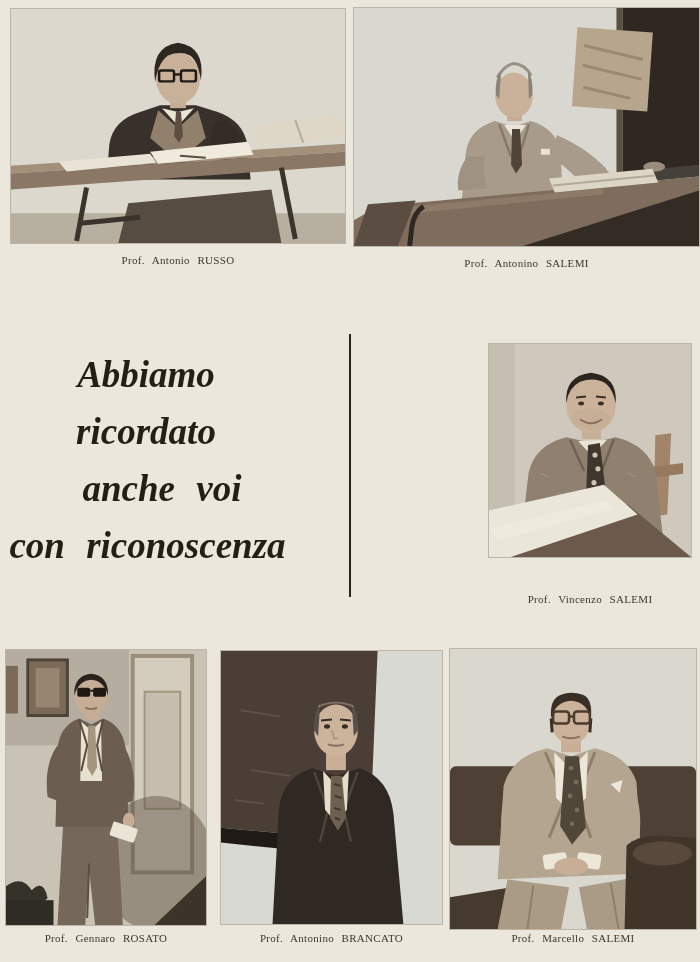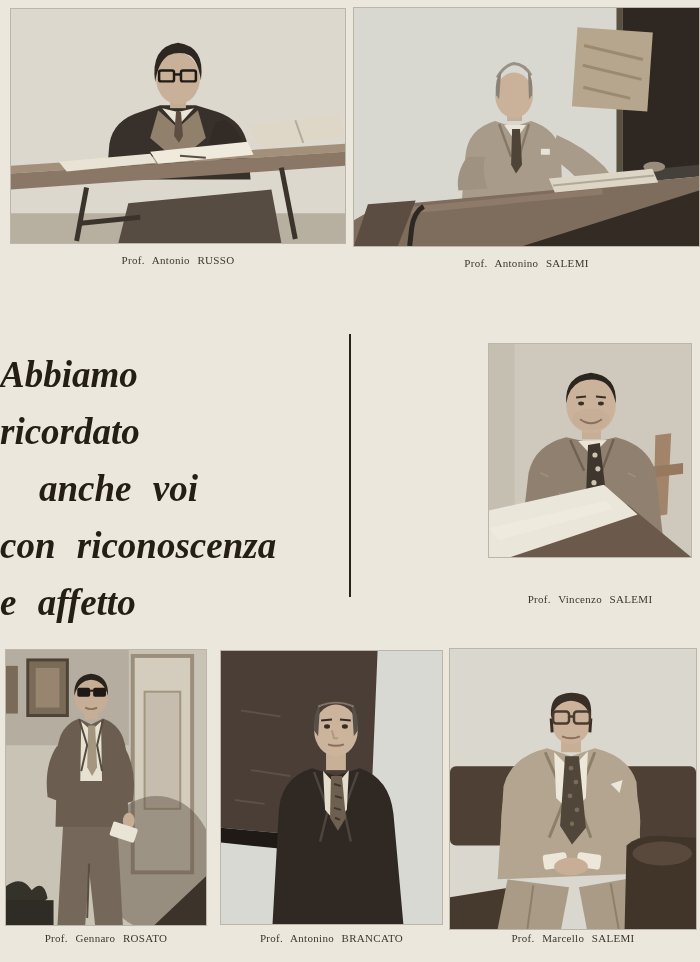--- a/index.html
+++ b/index.html
@@ -36,21 +36,21 @@
   .quote{
     position:absolute;
     left:0;top:346px;width:312px;
     color:var(--ink);
     font-style:italic;
     font-weight:bold;
     font-size:37px;
     line-height:57px;
     word-spacing:12px;
   }
-  .quote-line{text-align:left;font-style:italic;}
+  .quote-line{text-align:center;font-style:italic;}
   .quote-line:nth-child(1){padding-right:20px;}
   .quote-line:nth-child(2){padding-right:27px;margin-left:39px;}
   .quote-line:nth-child(3){padding-right:17px;}
   .quote-line:nth-child(4){padding-right:32px;}
   .vdivider{
     position:absolute;
     left:349px;top:334px;
     width:2px;height:263px;
     background:var(--divider);
   }
@@ -135,21 +135,20 @@
       <polygon points="170,240 347,184 347,240" fill="#332b24"></polygon>
       <path d="M70,200 Q60,206 58,222 L56,240" stroke="#2e2823" stroke-width="5" fill="none"></path>
     </svg>
   </figure>
   <div class="caption" style="left:353px;top:257px;width:347px;">Prof. Antonino SALEMI</div>
 
   <div class="quote">
     <div class="quote-line">Abbiamo ricordato</div>
     <div class="quote-line">anche voi</div>
     <div class="quote-line">con riconoscenza</div>
-    <div class="quote-line">e affetto</div>
   </div>
 
   <div class="vdivider"></div>
 
   <figure class="photo" style="left:488px;top:343px;width:204px;height:215px;">
     <svg viewBox="0 0 204 215" preserveAspectRatio="none">
       <rect width="204" height="215" fill="#cfc9bd"></rect>
       <rect width="26" height="215" fill="#bdb6a8" opacity="0.55"></rect>
 
       <polygon points="168,92 184,90 180,172 166,174" fill="#a2846a"></polygon>

